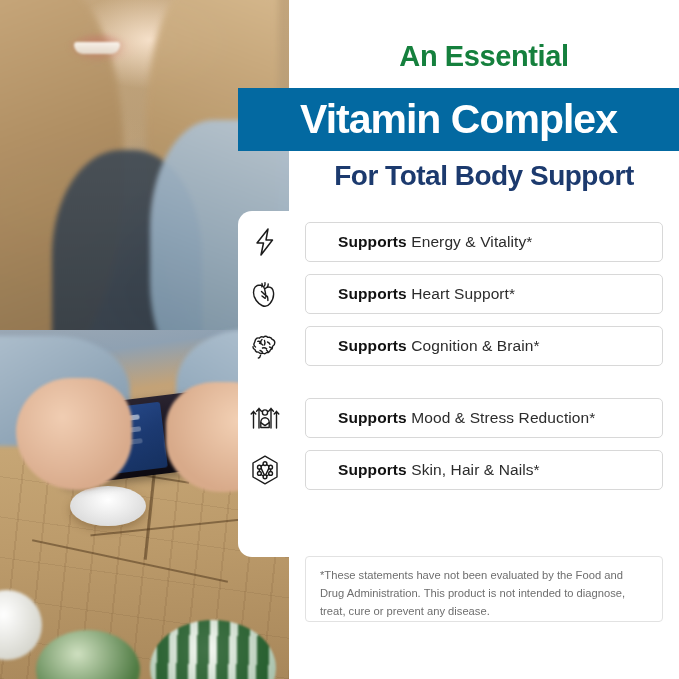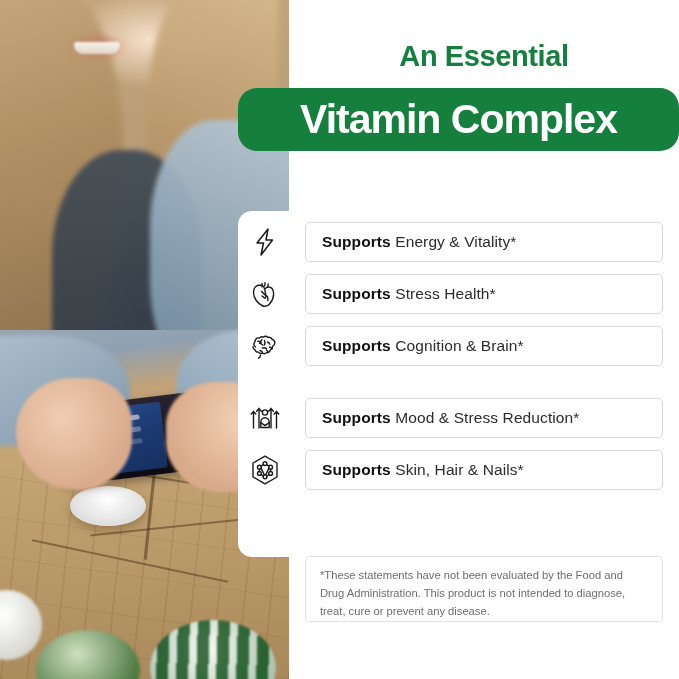--- a/index.html
+++ b/index.html
@@ -147,21 +147,21 @@
   .content { position:absolute; left:289px; top:0; width:390px; height:679px; background:#fff; }
 
   .kicker {
     position:absolute; left:0; top:40px; width:390px;
     text-align:center; color:#15803d;
     font-size:29px; font-weight:bold; letter-spacing:-.4px;
   }
 
   .banner {
     position:absolute; left:-51px; top:88px; width:441px; height:63px;
-    background:#15803d; display:flex; align-items:center; justify-content:center;border-radius:19px;
+    background:#0369a1; display:flex; align-items:center; justify-content:center;
   }
   .banner-text {
     color:#ffffff; font-size:41px; font-weight:bold; letter-spacing:-1px;
     white-space:nowrap;
   }
 
   .subkicker {
     position:absolute; left:0; top:160px; width:390px;
     text-align:center; color:#1C3A6E;
     font-size:28px; font-weight:bold; letter-spacing:-.5px;
@@ -180,21 +180,21 @@
   }
   .brow.gap { margin-top:32px; }
   .bicon {
     position:absolute; left:-41px; top:50%; transform:translateY(-50%);
     width:34px; height:34px; display:flex; align-items:center; justify-content:center;
   }
   .bicon svg { width:32px; height:32px; display:block; }
   .bbox {
     position:absolute; left:16px; width:358px; height:40px;
     border:1px solid #d8d8d8; border-radius:5px;
-    display:flex; align-items:center; padding-left:16px;
+    display:flex; align-items:center; padding-left:32px;
     background:#fff;
   }
   .btext { font-size:15.5px; color:#2c2c2c; letter-spacing:.1px; white-space:nowrap; }
   .btext b { font-weight:bold; color:#111; }
 
   .disclaimer {
     position:absolute; left:16px; top:556px; width:358px; height:66px;
     border:1px solid #e2e2e2; border-radius:4px;
     padding:9px 14px 0 14px;
   }
@@ -238,20 +238,21 @@
   </div>
 
   <div class="content">
 
     <div class="kicker">An Essential</div>
 
     <div class="banner">
       <span class="banner-text">Vitamin Complex</span>
     </div>
 
+    <div class="subkicker">For Total Body Support</div>
 
     <div class="card"></div>
 
     <div class="benefits">
 
       <div class="brow">
         <span class="bicon">
           <svg viewBox="0 0 32 32" fill="none" stroke="#1b1b1b" stroke-width="1.5" stroke-linejoin="round" stroke-linecap="round">
             <path d="M19 3 L8 17 L14.5 17 L12 29 L23.5 14 L17 14 Z"></path>
           </svg>
@@ -263,21 +264,21 @@
 
       <div class="brow">
         <span class="bicon">
           <svg viewBox="0 0 32 32" fill="none" stroke="#1b1b1b" stroke-width="1.4" stroke-linejoin="round" stroke-linecap="round">
             <path d="M11 7c-4 0-6.5 3-6.5 7.5 0 6 4.5 11 8.5 13 3 1.5 6 .5 8-2 2.5-3 4-7 3.5-11-.4-3.4-2.5-5.5-5-5.5-2 0-3 1-3.8 2.2C14.8 8.3 13.2 7 11 7Z"></path>
             <path d="M13 5.5c.6 1.2.4 2.4-.2 3.3M16 4.8c.2 1.3 0 2.3-.6 3.2M19.2 6c.1 1.1-.2 2-.8 2.7"></path>
             <path d="M12.5 13.5c1.6 1.8 3.6 3.6 5.8 4.8M13 18c1 .8 2 1.6 3.2 2.3M15.8 12c.6 2.1 1 4.6 1.1 7.1M18.5 18.6c.3 1.3.4 2.6.4 3.9"></path>
           </svg>
         </span>
         <div class="bbox">
-          <span class="btext"><b>Supports</b><span> Stress Health*</span></span>
+          <span class="btext"><b>Supports</b><span> Heart Support*</span></span>
         </div>
       </div>
 
       <div class="brow">
         <span class="bicon">
           <svg viewBox="0 0 32 32" fill="none" stroke="#1b1b1b" stroke-width="1.4" stroke-linejoin="round" stroke-linecap="round">
             <path d="M6.5 17c-1.5-1-2-2.8-1-4.4.6-1 .4-1.9.9-2.8.8-1.5 2.6-2.2 4-1.6.9-1.3 2.7-1.7 4-1 1.3-1.1 3.3-1 4.5.2 1.7-.5 3.6.4 4.3 2 1.5.4 2.6 1.8 2.6 3.4 0 1.6-.9 2.9-2.3 3.5.2 1.5-.7 3-2.1 3.6-.4 1.6-2 2.7-3.7 2.5-1 1.2-2.8 1.5-4.1.6-1.4.7-3.2.3-4.1-.9-1.6.2-3.2-.9-3.5-2.5-1.3-.4-2.1-1.6-2-2.9"></path>
             <path d="M13 9.5c-1 .8-1.4 2-1.1 3.2M10.5 13.2c1.3.2 2.6.9 3.4 1.9M15.5 10.5c.6 1.4.6 3 0 4.4M18.5 12c1.1.3 2 1.2 2.4 2.3M13.5 18c1.4-.4 3-.2 4.2.7M11 20.5c1 .2 1.9.8 2.5 1.7M17.5 20c.9.6 1.5 1.5 1.8 2.5M20.5 17c1.1.2 2 .9 2.5 1.9M8.8 11.4c.9-.2 1.8 0 2.5.5"></path>
             <path d="M11.5 25.3c-.2 1.3-1 2.3-2.2 2.8"></path>
           </svg>

